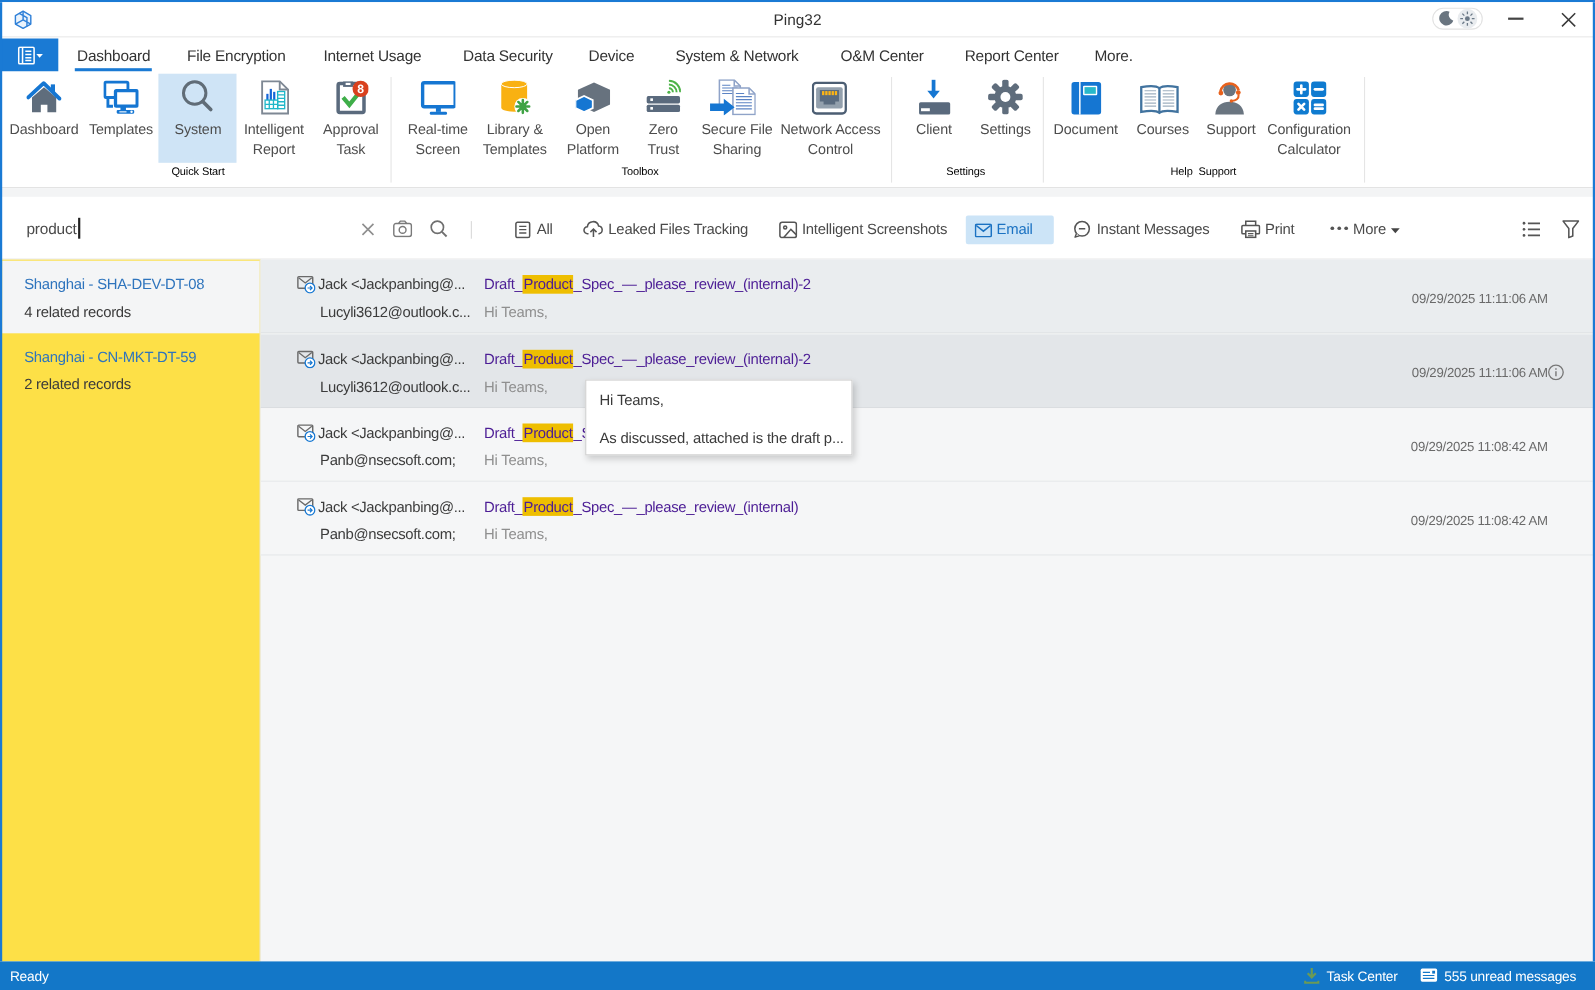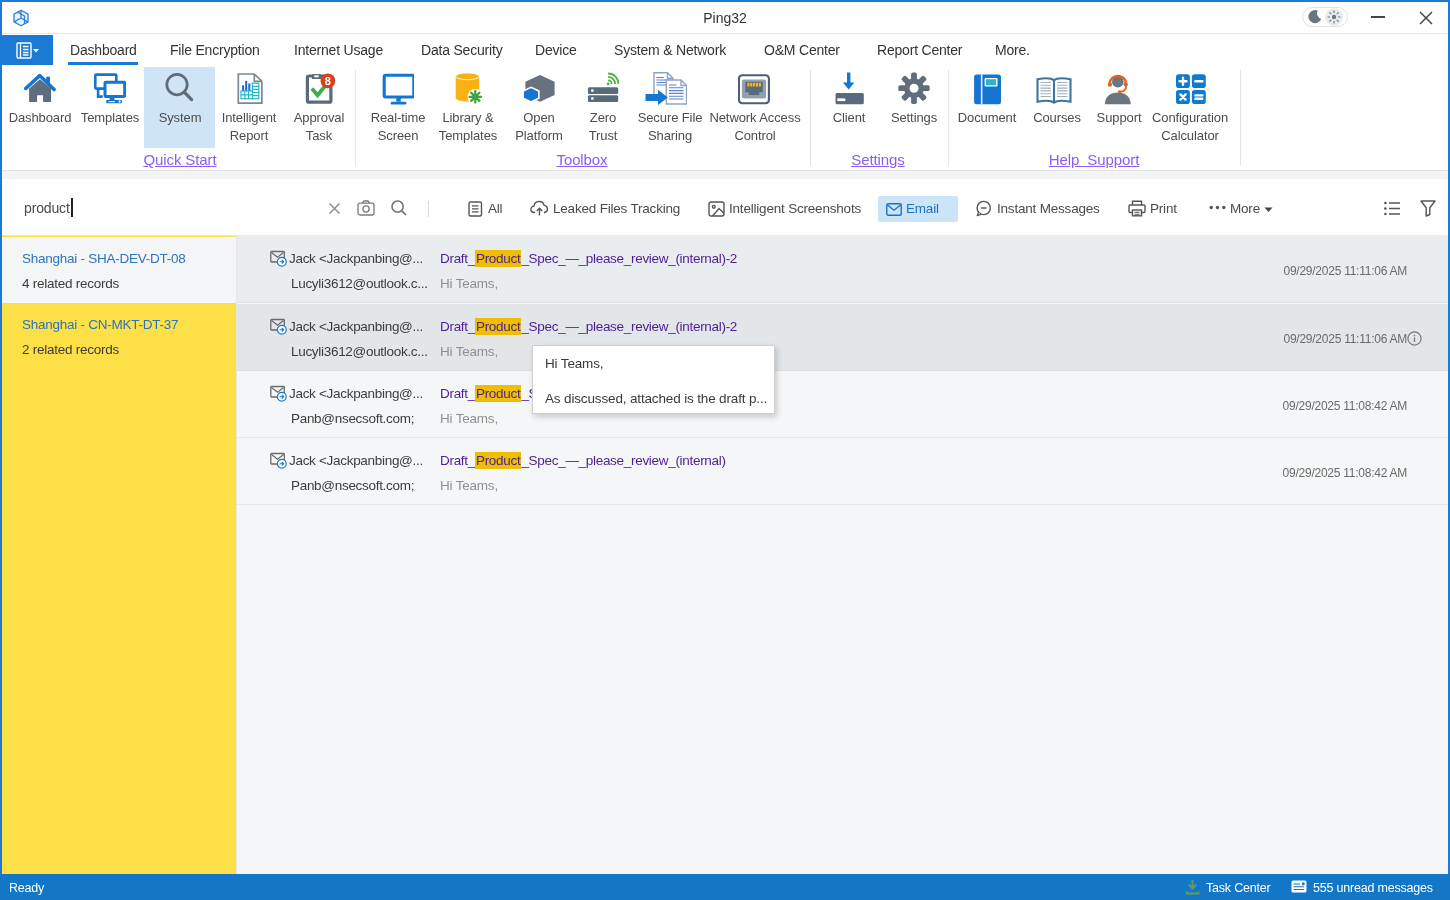--- a/index.html
+++ b/index.html
@@ -20,21 +20,21 @@
 #menubar { left:0; top:35px; width:1450px; height:30px; background:#fff; }
 #appbtn { left:0; top:35px; width:53px; height:30px; background:#1a7ad4; }
 .mtab { top:42px; font-size:14px; letter-spacing:-0.2px; color:#333; white-space:nowrap; }
 #tabline { left:68px; top:61.5px; width:70px; height:3px; background:#1a7ad4; }
 
 #ribbon { left:0; top:65px; width:1450px; height:106px; background:#fff; border-bottom:1px solid #e3e3e3; }
 #searchsel { left:144px; top:67px; width:71px; height:81px; background:#cfe4f6; }
 .ric { top:72px; width:32px; height:33px; }
 .rlab { top:109px; font-size:13px; line-height:17.5px; letter-spacing:-0.1px; color:#4d4d4d; text-align:center; white-space:pre-line; }
 .rsep { top:70px; width:1px; height:96px; background:#e5e5e5; }
-.rgrp { top:151px; font-size:15px; letter-spacing:-0.1px; color:#8b5cf6; text-align:center;text-decoration:underline; }
+.rgrp { top:151px; font-size:10px; letter-spacing:-0.1px; color:#000000; text-align:center; }
 
 #strip { left:0; top:171px; width:1450px; height:8px; background:#f3f4f5; }
 #searchbar { left:0; top:179px; width:1450px; height:57px; background:#fff; border-bottom:1px solid #e8e8e8; }
 #sq { left:24px; top:200px; font-size:14px; letter-spacing:-0.15px; color:#4a4a4a; }
 #cursor { left:71px; top:198px; width:1.5px; height:19px; background:#222; }
 .sic { top:200px; }
 .flab { top:201px; font-size:13.5px; letter-spacing:-0.2px; color:#4a4a4a; white-space:nowrap; }
 #vdiv { left:428px; top:201px; width:1px; height:16px; background:#d9d9d9; }
 #emailpill { left:878px; top:196px; width:80px; height:26px; background:#cce4f7; border-radius:2px; }
 
@@ -406,21 +406,21 @@
  </g>
 </svg>
 <svg class="abs sic" style="left:1420px;top:200px" width="16" height="17" viewBox="0 0 16 17">
  <path d="M1 1 H15 L9.8 7.8 V14.5 L6.2 16 V7.8 Z" fill="none" stroke="#555" stroke-width="1.4" stroke-linejoin="round"></path>
 </svg>
 
 <div class="abs" id="leftpanel">
  <div class="abs" id="lp1"></div>
  <div class="abs lptitle" style="top:15px">Shanghai - SHA-DEV-DT-08</div>
  <div class="abs lpsub" style="top:40px">4 related records</div>
- <div class="abs lptitle" style="top:81px">Shanghai - CN-MKT-DT-37</div>
+ <div class="abs lptitle" style="top:81px">Shanghai - CN-MKT-DT-59</div>
  <div class="abs lpsub" style="top:106px">2 related records</div>
 </div>
 
 <div class="abs" id="list">
  <div class="abs row" id="row1">
   <svg class="abs env" width="17" height="17" viewBox="0 0 17 17">
    <rect x="0.8" y="1.5" width="13.5" height="10.5" rx="0.8" fill="none" stroke="#6a6a6a" stroke-width="1.3"></rect>
    <path d="M1.5 2.5 L7.5 7.2 L13.5 2.5" fill="none" stroke="#6a6a6a" stroke-width="1.2"></path>
    <circle cx="11.8" cy="11.8" r="4.4" fill="#fff" stroke="#1778d2" stroke-width="1.2"></circle>
    <path d="M9.6 11.8 H13.4 M11.8 9.9 L13.7 11.8 L11.8 13.7" fill="none" stroke="#1778d2" stroke-width="1.1"></path>

